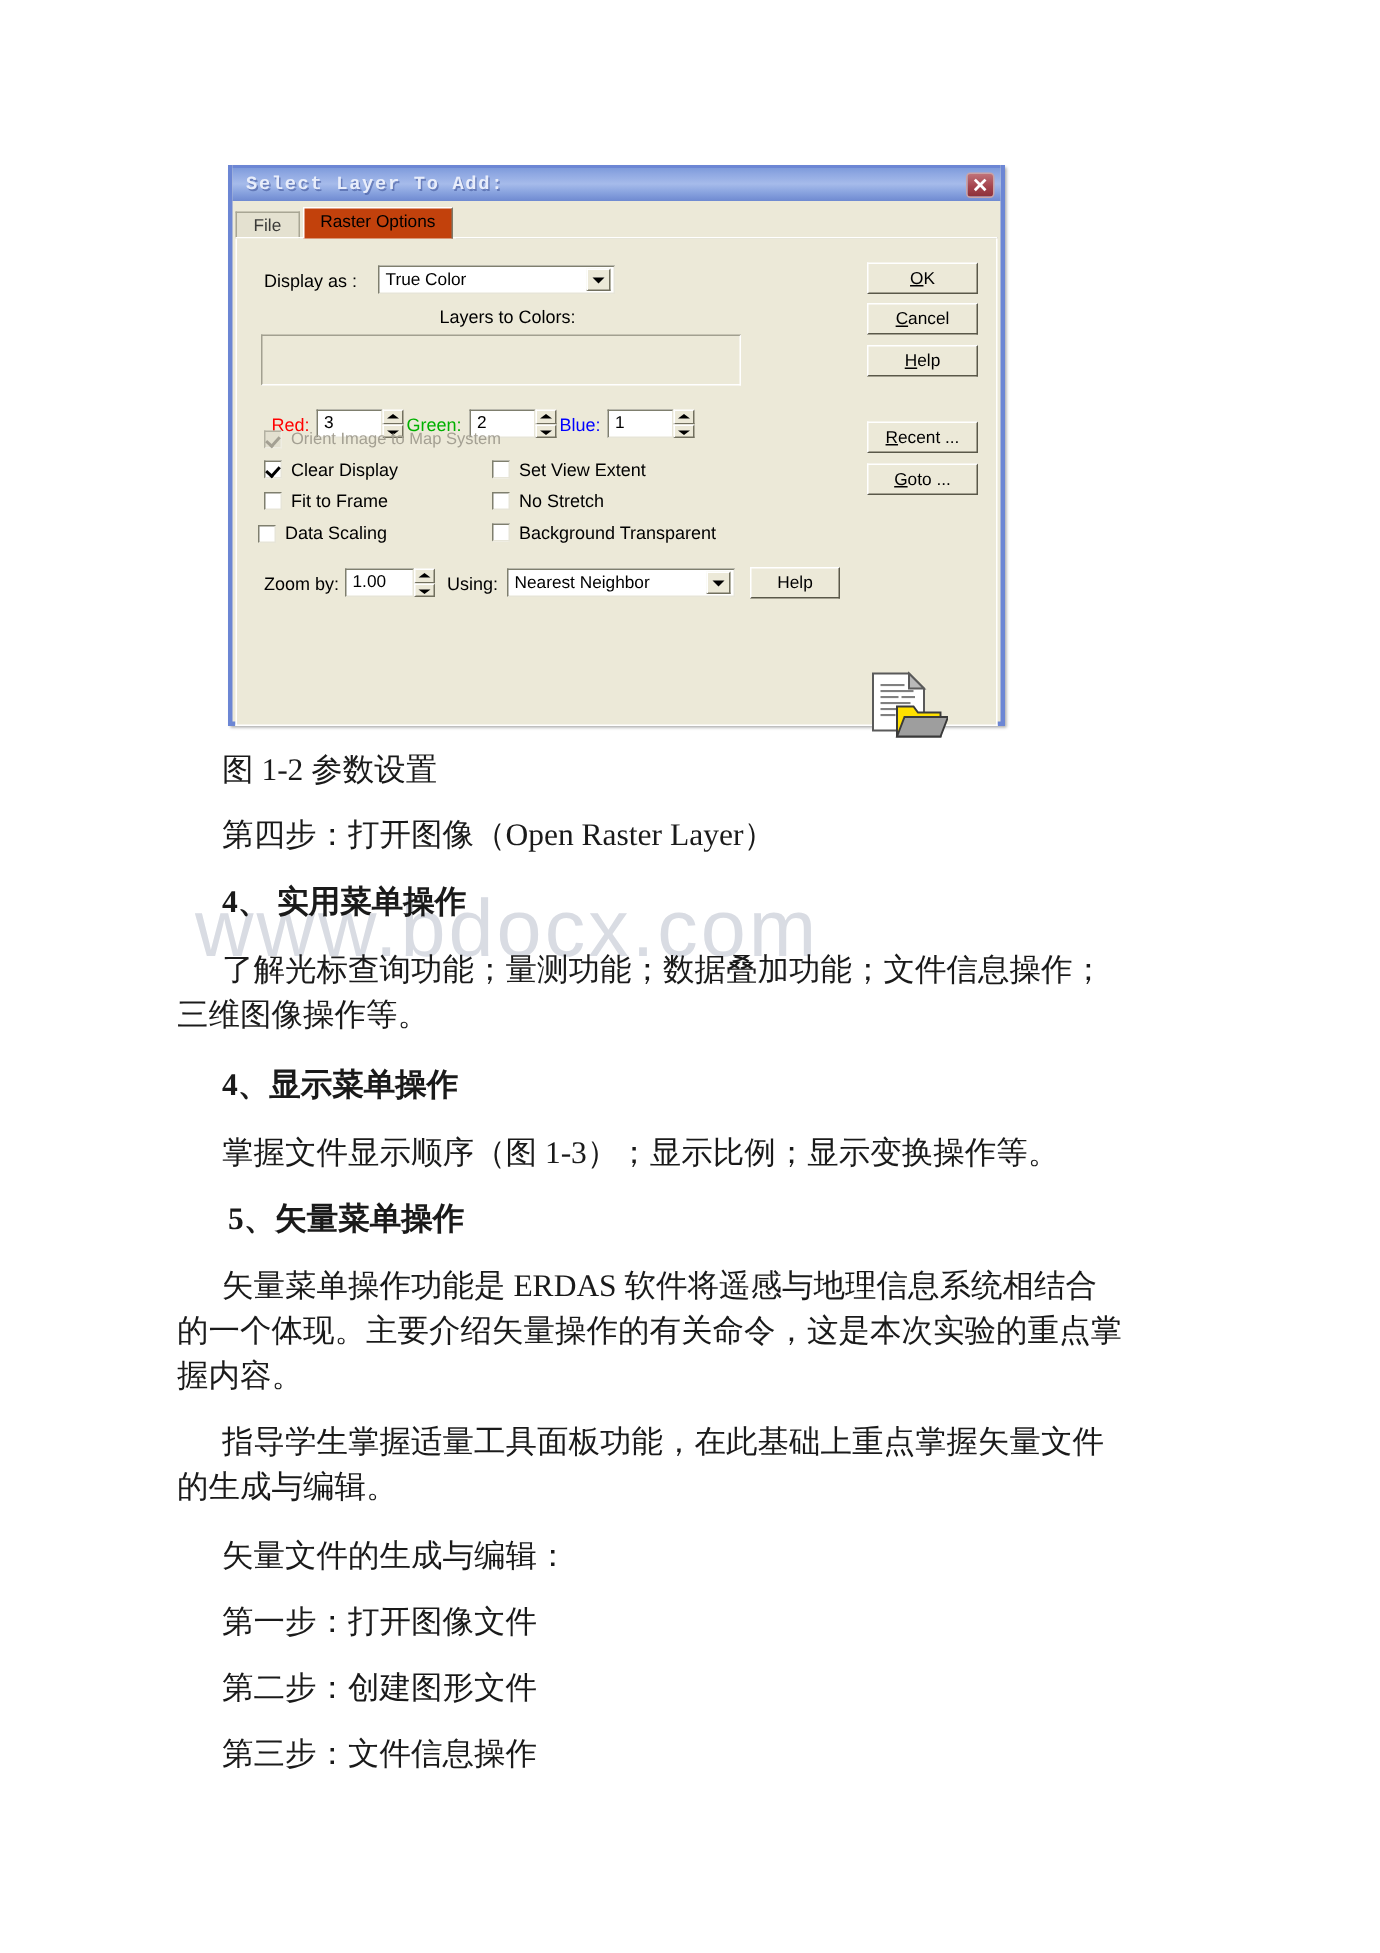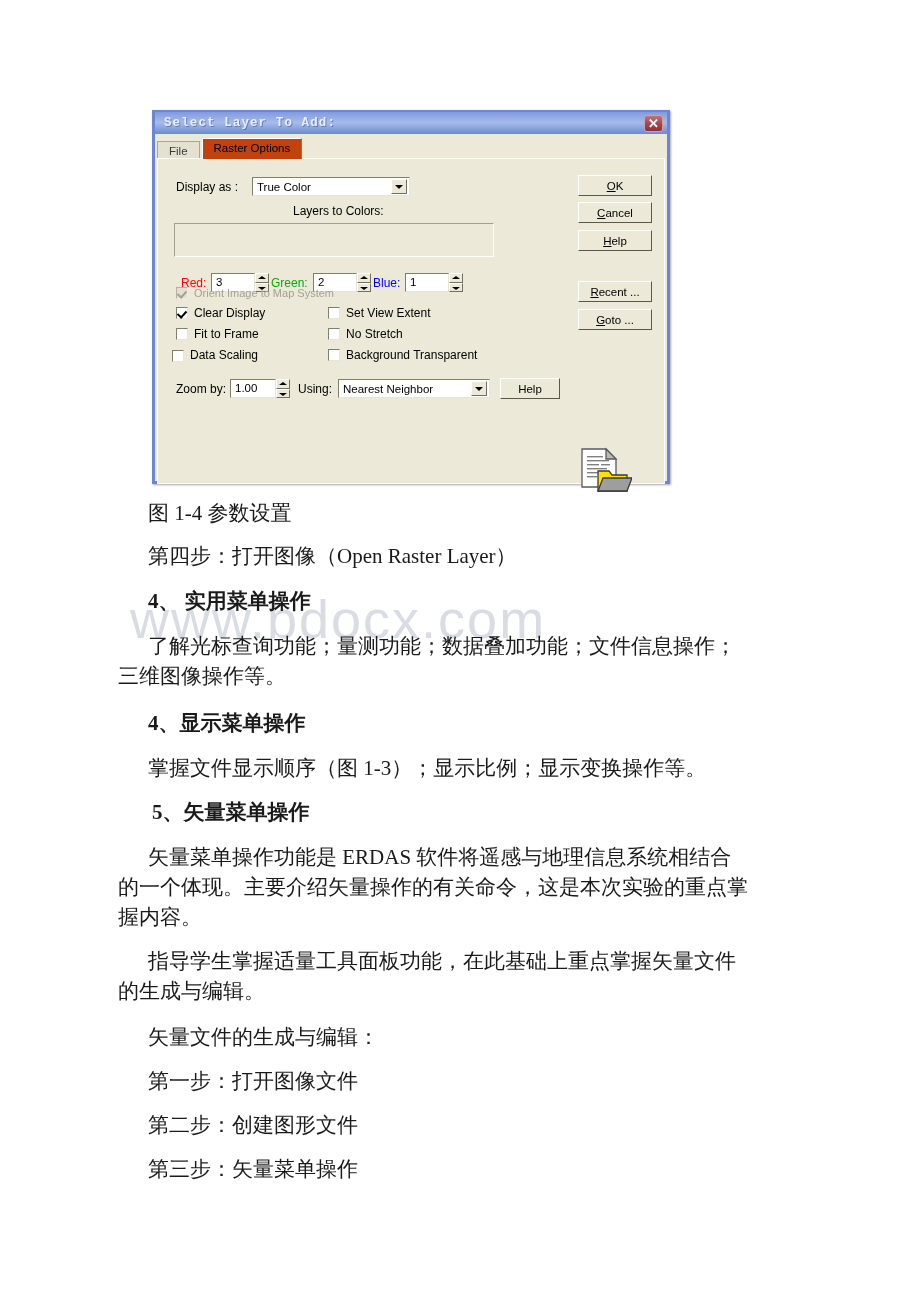--- a/index.html
+++ b/index.html
@@ -445,30 +445,30 @@
         </g>
         <polygon points="22,24 33,24 36,28 51,28 51,44 22,44" fill="#ffe000" stroke="#3a3a3a" stroke-width="1.3"></polygon>
         <polygon points="22,44 27,31 56,31 51,44" fill="#9e9e9e" stroke="#3a3a3a" stroke-width="1.3"></polygon>
       </svg>
     </div>
 
   </div>
 </div>
 
 <div class="doc">
-  <div class="p" style="left:148px; top:498px;">图 1-4 参数设置</div>
+  <div class="p" style="left:148px; top:498px;">图 1-2 参数设置</div>
   <div class="p" style="left:148px; top:541px;">第四步：打开图像（Open Raster Layer）</div>
   <div class="p bold" style="left:148px; top:586px;">4、 实用菜单操作</div>
   <div class="p" style="left:148px; top:631px;">了解光标查询功能；量测功能；数据叠加功能；文件信息操作；</div>
   <div class="p" style="left:118px; top:661px;">三维图像操作等。</div>
   <div class="p bold" style="left:148px; top:708px;">4、显示菜单操作</div>
   <div class="p" style="left:148px; top:753px;">掌握文件显示顺序（图 1-3）；显示比例；显示变换操作等。</div>
   <div class="p bold" style="left:152px; top:797px;">5、矢量菜单操作</div>
   <div class="p" style="left:148px; top:842px;">矢量菜单操作功能是 ERDAS 软件将遥感与地理信息系统相结合</div>
   <div class="p" style="left:118px; top:872px;">的一个体现。主要介绍矢量操作的有关命令，这是本次实验的重点掌</div>
   <div class="p" style="left:118px; top:902px;">握内容。</div>
   <div class="p" style="left:148px; top:946px;">指导学生掌握适量工具面板功能，在此基础上重点掌握矢量文件</div>
   <div class="p" style="left:118px; top:976px;">的生成与编辑。</div>
   <div class="p" style="left:148px; top:1022px;">矢量文件的生成与编辑：</div>
   <div class="p" style="left:148px; top:1066px;">第一步：打开图像文件</div>
   <div class="p" style="left:148px; top:1110px;">第二步：创建图形文件</div>
-  <div class="p" style="left:148px; top:1154px;">第三步：矢量菜单操作</div>
+  <div class="p" style="left:148px; top:1154px;">第三步：文件信息操作</div>
 </div>
 
 </body></html>

